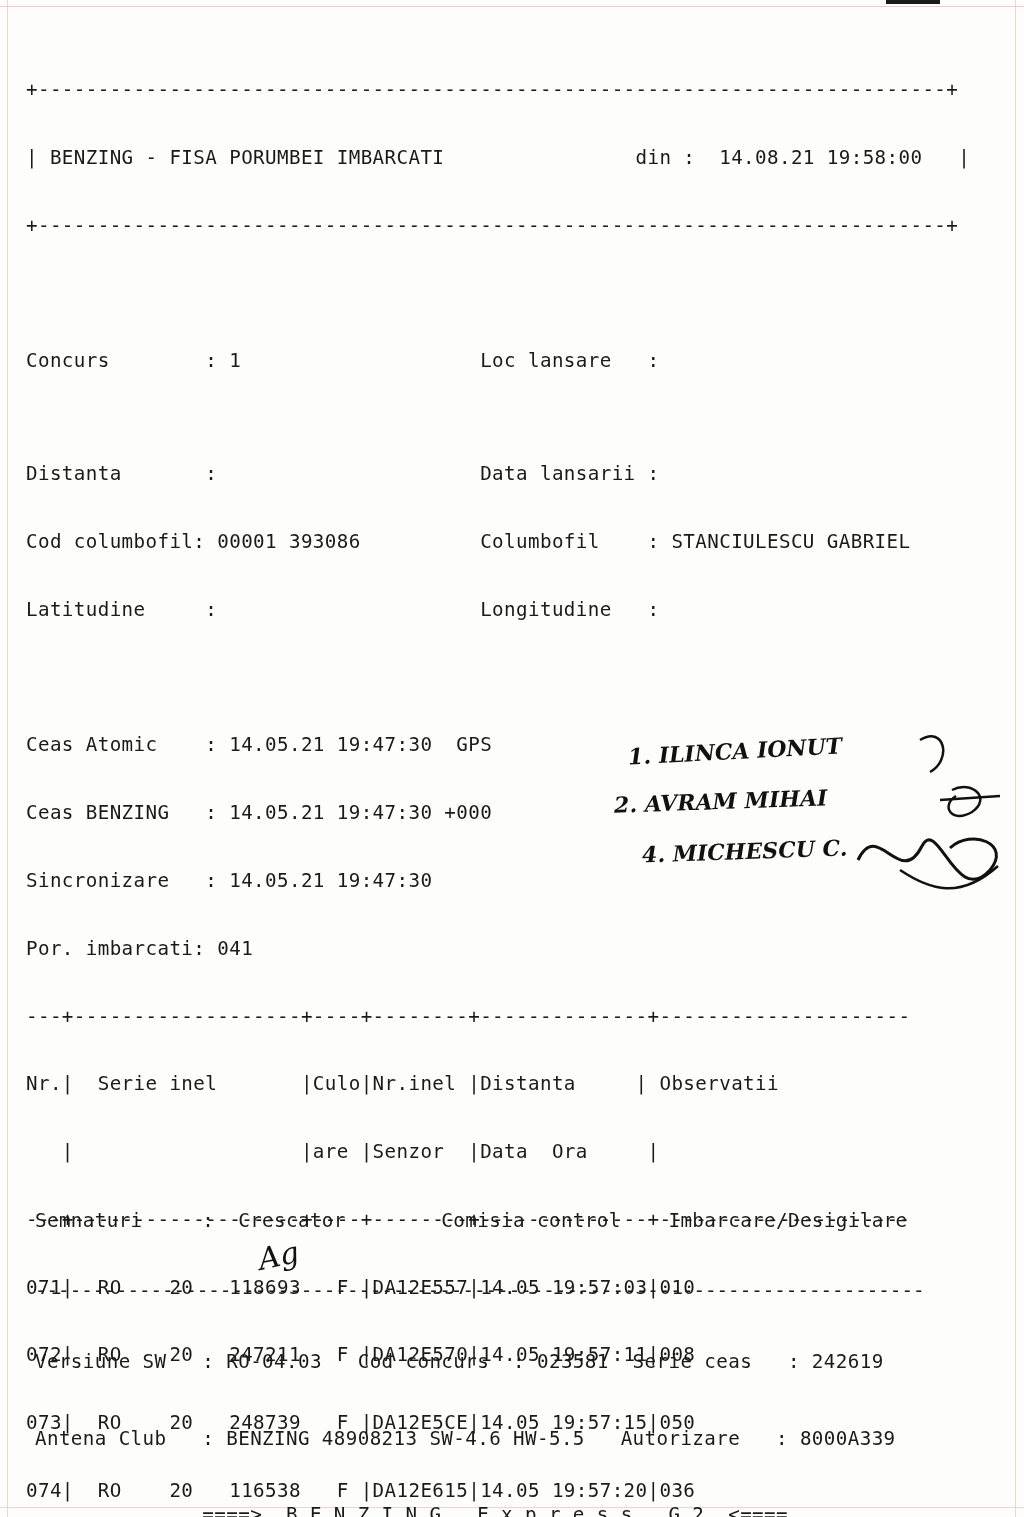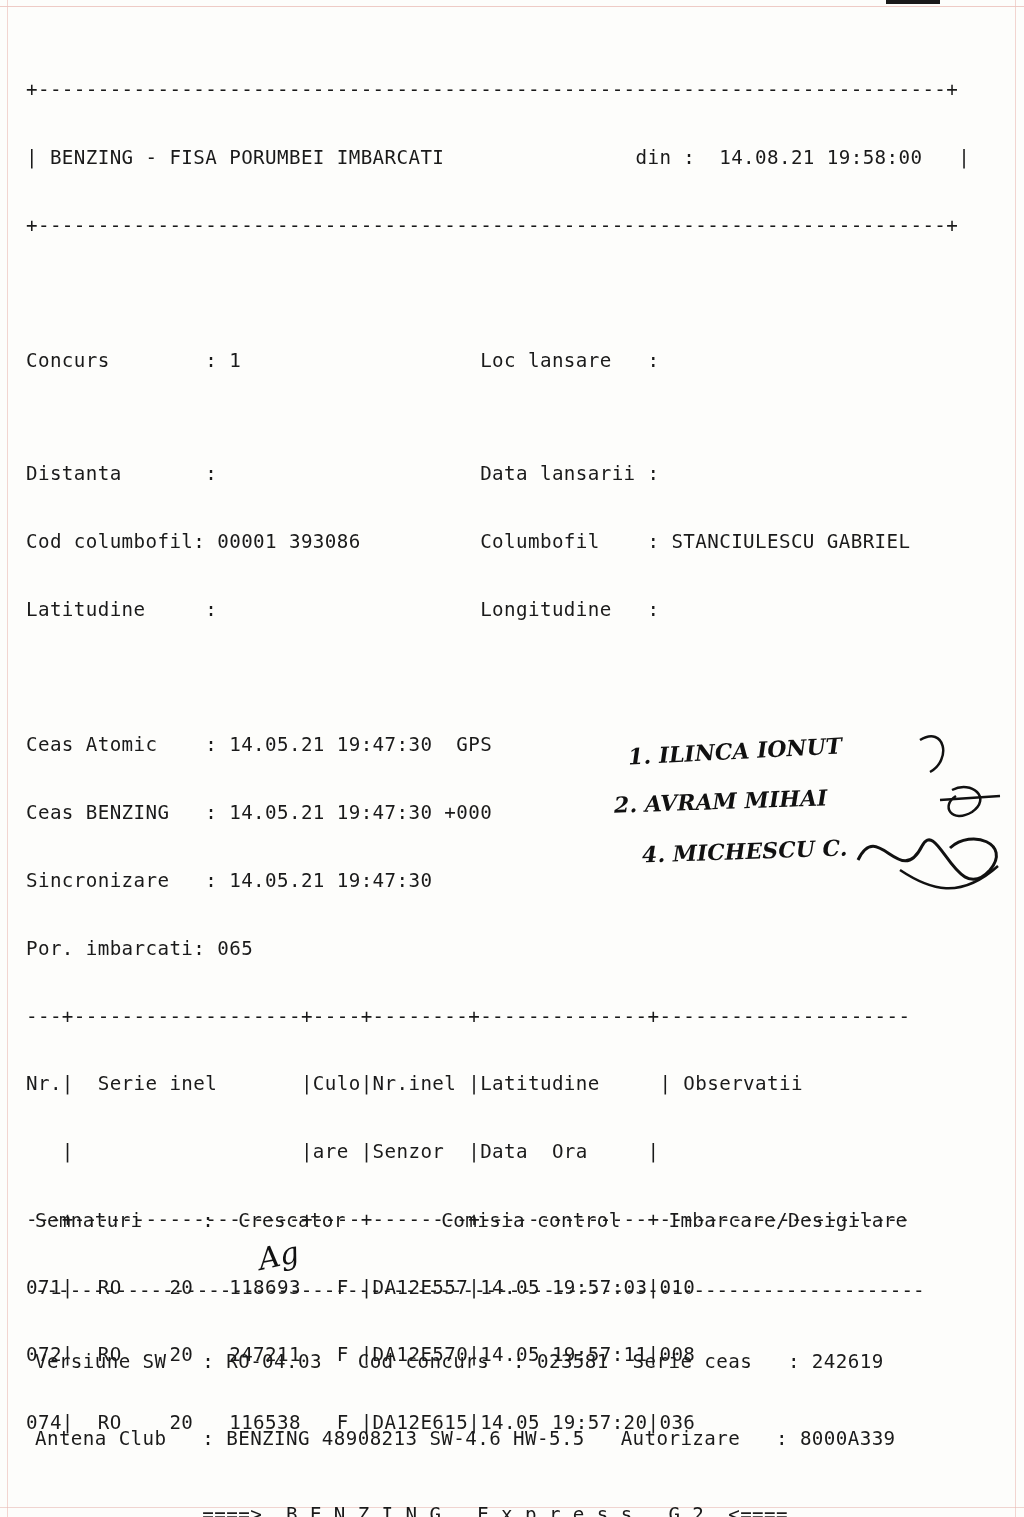--- a/index.html
+++ b/index.html
@@ -146,27 +146,28 @@
     <div class="blockgap"></div>
     <div class="line">Concurs        : 1                    Loc lansare   :</div>
     <div class="line"></div>
     <div class="line">Distanta       :                      Data lansarii :</div>
     <div class="line">Cod columbofil: 00001 393086          Columbofil    : STANCIULESCU GABRIEL</div>
     <div class="line">Latitudine     :                      Longitudine   :</div>
     <div class="blockgap"></div>
     <div class="line">Ceas Atomic    : 14.05.21 19:47:30  GPS</div>
     <div class="line">Ceas BENZING   : 14.05.21 19:47:30 +000</div>
     <div class="line">Sincronizare   : 14.05.21 19:47:30</div>
-    <div class="line">Por. imbarcati: 065</div>
+    <div class="line">Por. imbarcati: 041</div>
     <div class="line">---+-------------------+----+--------+--------------+---------------------</div>
-    <div class="line">Nr.|  Serie inel       |Culo|Nr.inel |Latitudine     | Observatii</div>
+    <div class="line">Nr.|  Serie inel       |Culo|Nr.inel |Distanta     | Observatii</div>
     <div class="line">   |                   |are |Senzor  |Data  Ora     |</div>
     <div class="line">---+-------------------+----+--------+--------------+---------------------</div>
     <div class="line">071|  RO    20   118693   F |DA12E557|14.05 19:57:03|010</div>
     <div class="line">072|  RO    20   247211   F |DA12E570|14.05 19:57:11|008</div>
+    <div class="line">073|  RO    20   248739   F |DA12E5CE|14.05 19:57:15|050</div>
     <div class="line">074|  RO    20   116538   F |DA12E615|14.05 19:57:20|036</div>
     
     
     
     
     
   </div>
 
   <div class="sig-area">
     <div class="sig-hand sig1">1. ILINCA IONUT</div>

